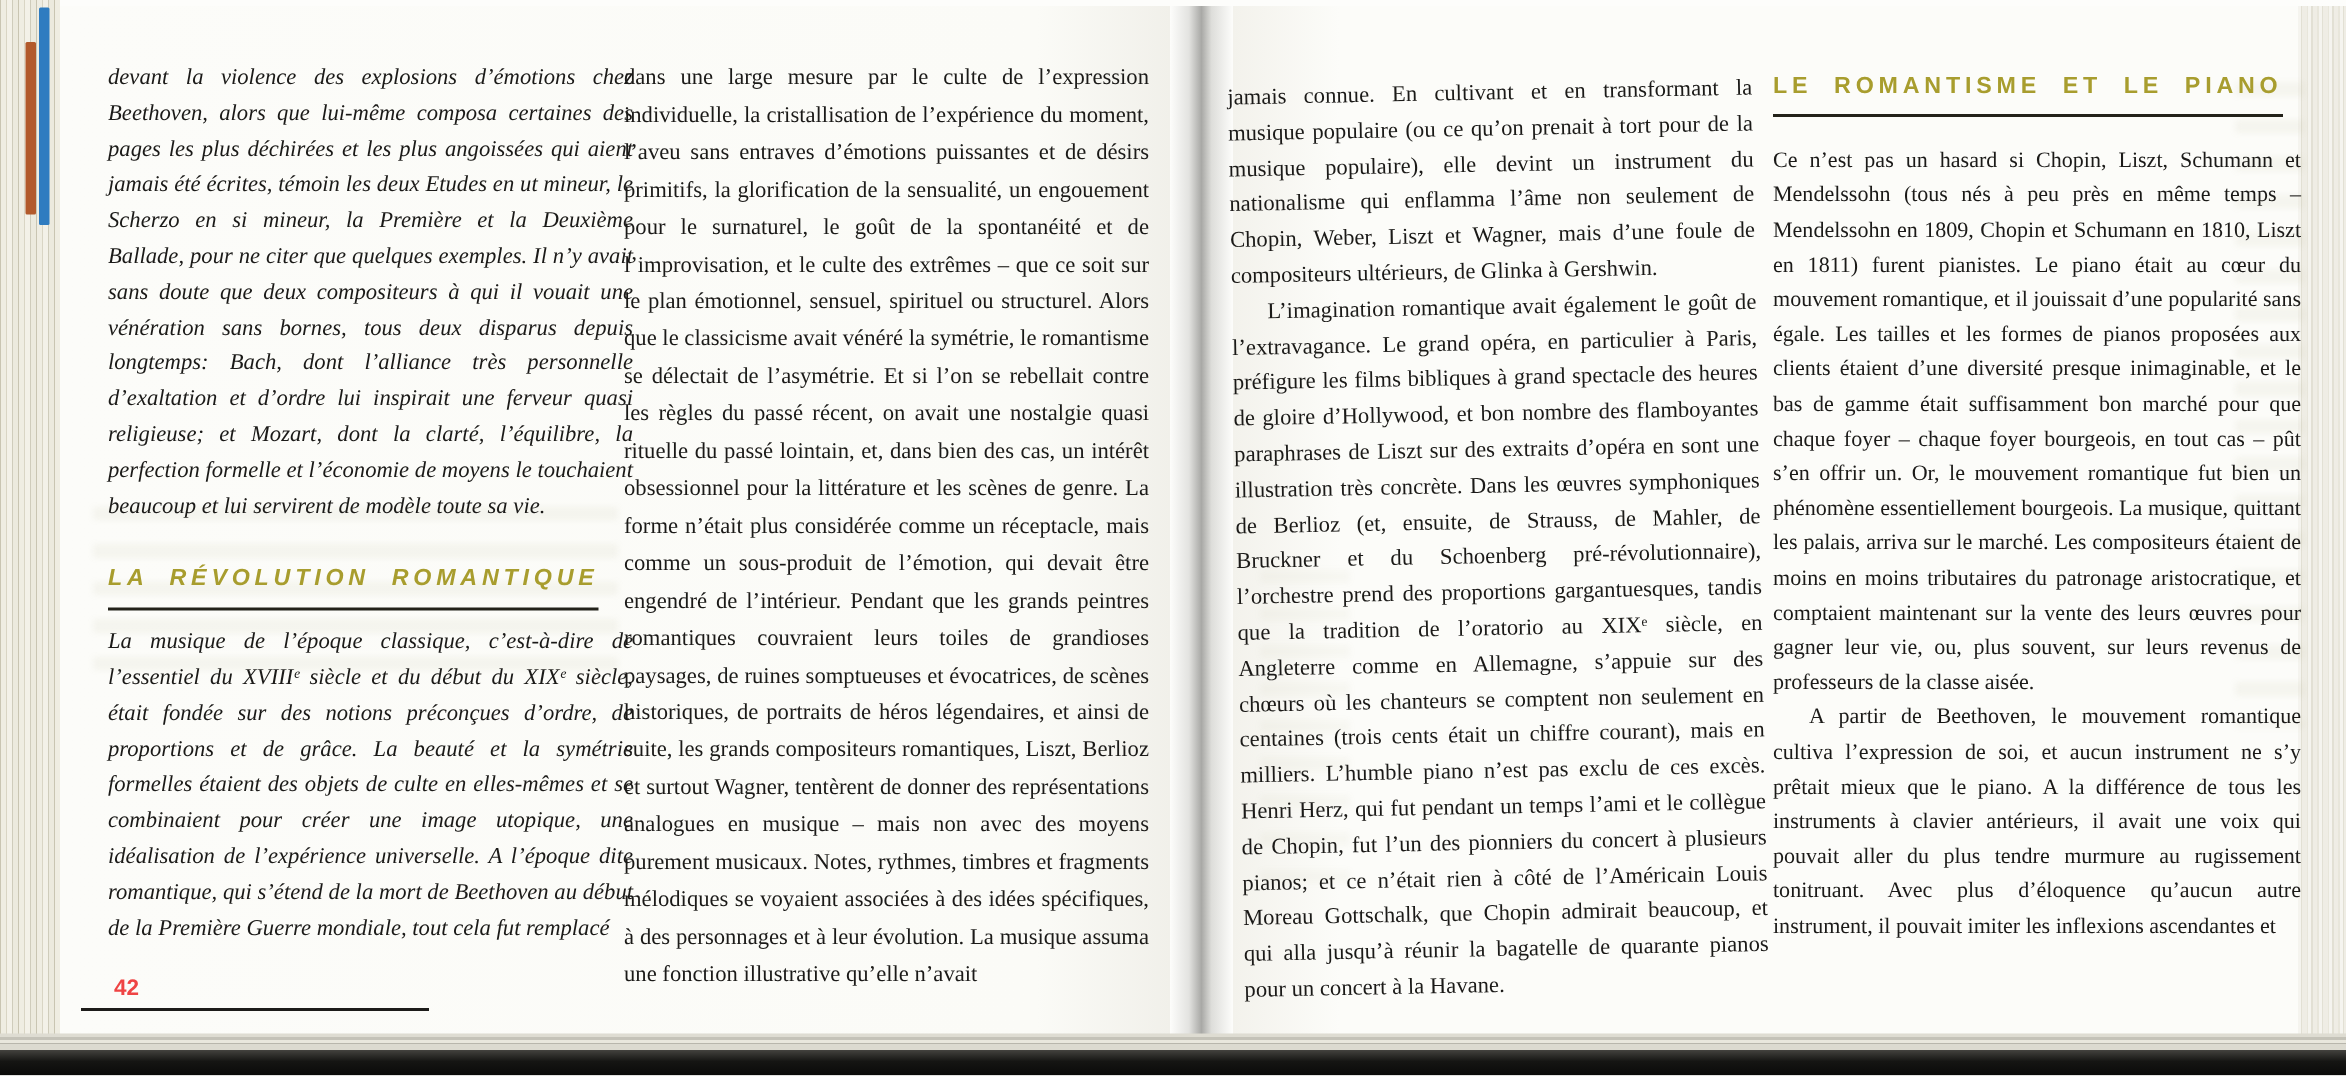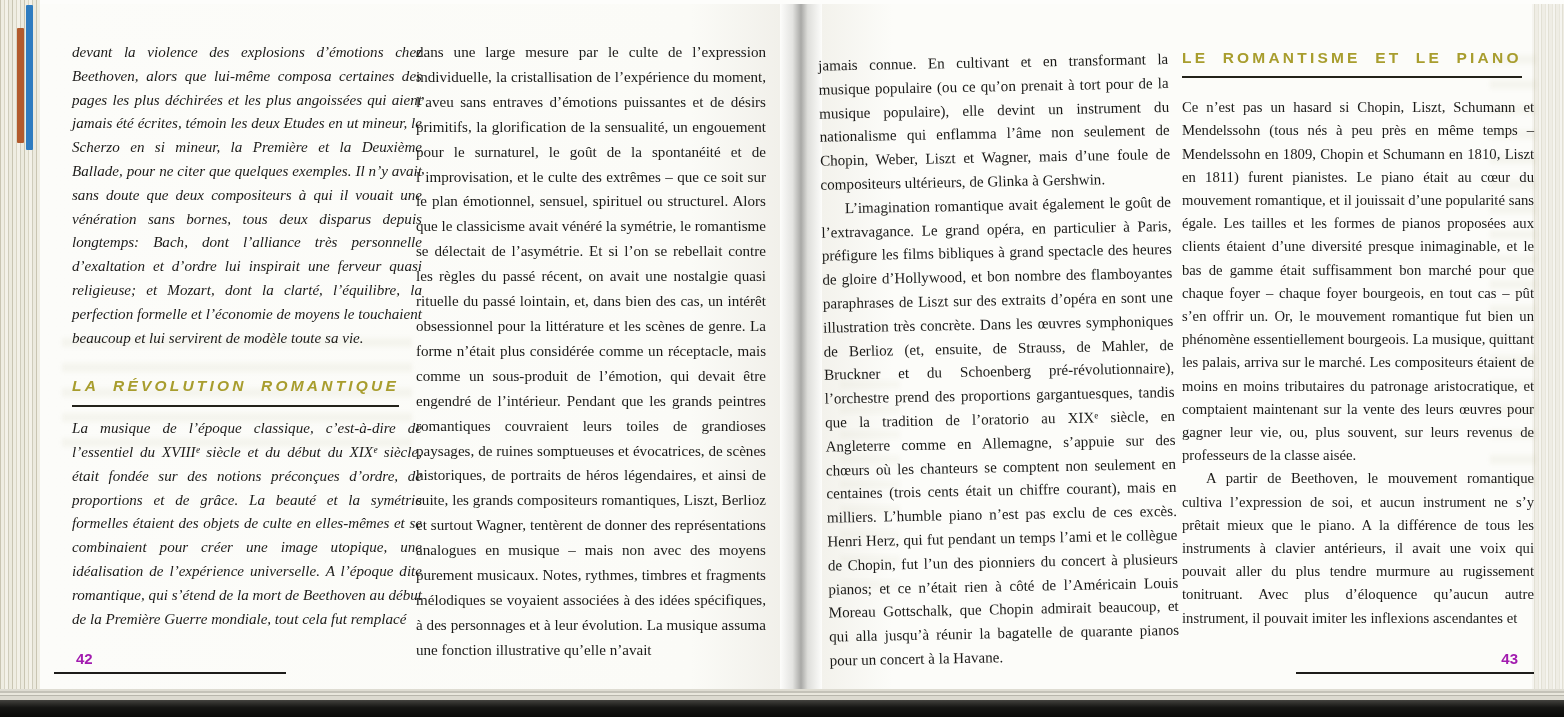--- a/index.html
+++ b/index.html
@@ -74,21 +74,21 @@
     display:inline-block;border-bottom:2px solid var(--heading-underline,#23221a);
     padding-bottom:7px;text-align:left;text-indent:0;
   }
   .heading-block{margin:0;}
   .col1 .heading-block{margin:24px 0 10px 0;}
   .col4 .heading-block{margin:0 0 18px 0;text-decoration:underline;}
   
   .folio{
     position:absolute;
     font-family:"Liberation Sans", sans-serif;font-weight:bold;font-size:15px;
-    color:#a21caf;border-bottom:2px solid #1d1c1a;padding-bottom:5px;
+    color:#ef4444;border-bottom:2px solid #1d1c1a;padding-bottom:5px;
   }
   .folio-left{left:54px;top:650px;width:232px;text-align:left;}
   .folio-left span{padding-left:22px;}
   .folio-right{left:1296px;top:650px;width:238px;text-align:right;}
   .folio-right span{padding-right:16px;}
 </style>
 </head>
 <body>
 
 <div class="scene">
@@ -127,20 +127,17 @@
     <p class="heading-block">
       <span class="heading">LE ROMANTISME ET LE PIANO</span>
     </p>
     <p>Ce n’est pas un hasard si Chopin, Liszt, Schumann et Mendelssohn (tous nés à peu près en même temps – Mendelssohn en 1809, Chopin et Schumann en 1810, Liszt en 1811) furent pianistes. Le piano était au cœur du mouvement romantique, et il jouissait d’une popularité sans égale. Les tailles et les formes de pianos proposées aux clients étaient d’une diversité presque inimaginable, et le bas de gamme était suffisamment bon marché pour que chaque foyer – chaque foyer bourgeois, en tout cas – pût s’en offrir un. Or, le mouvement romantique fut bien un phénomène essentiellement bourgeois. La musique, quittant les palais, arriva sur le marché. Les compositeurs étaient de moins en moins tributaires du patronage aristocratique, et comptaient maintenant sur la vente des leurs œuvres pour gagner leur vie, ou, plus souvent, sur leurs revenus de professeurs de la classe aisée.</p>
     <p class="indent">A partir de Beethoven, le mouvement romantique cultiva l’expression de soi, et aucun instrument ne s’y prêtait mieux que le piano. A la différence de tous les instruments à clavier antérieurs, il avait une voix qui pouvait aller du plus tendre murmure au rugissement tonitruant. Avec plus d’éloquence qu’aucun autre instrument, il pouvait imiter les inflexions ascendantes et</p>
   </div>
 
   <div class="folio folio-left">
     <span>42</span>
   </div>
-  <div class="folio folio-right">
-    <span>43</span>
-  </div>
 
   <div class="bottom-edge"></div>
   <div class="bottom-shadow"></div>
 
 </div>
 
 </body></html>

